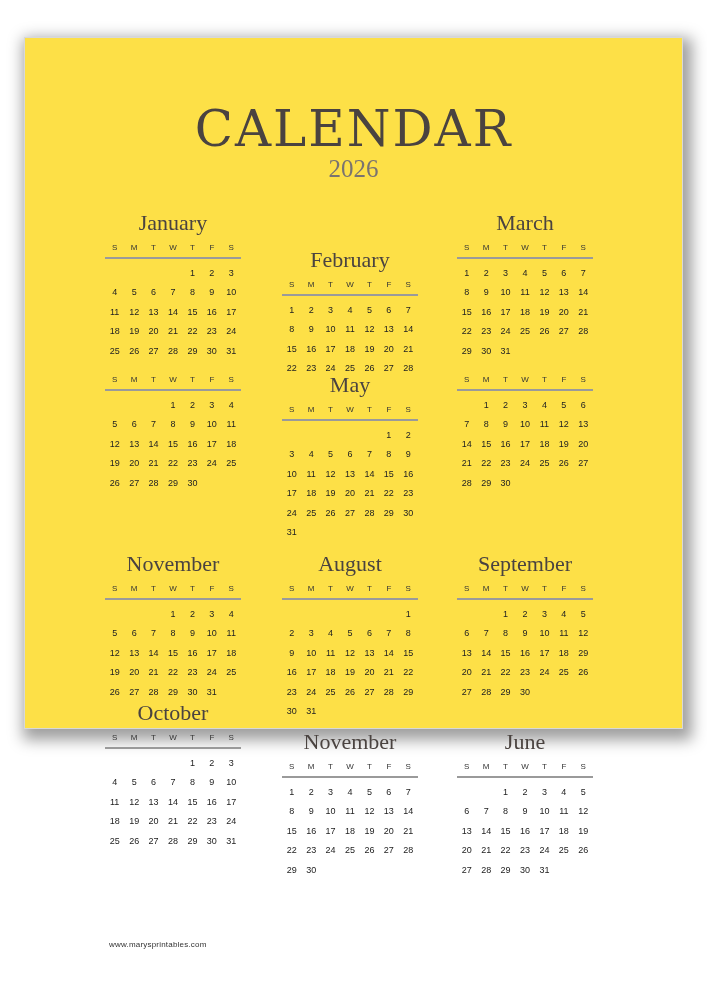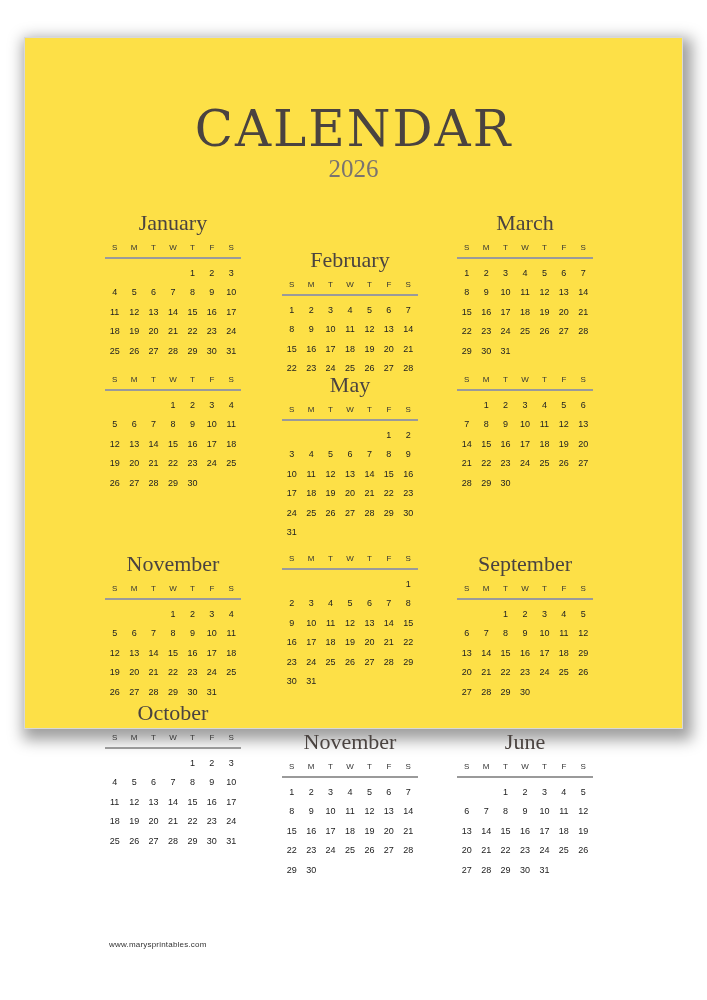--- a/index.html
+++ b/index.html
@@ -499,20 +499,21 @@
             <div class="day">27</div>
             <div class="day">28</div>
             <div class="day">29</div>
             <div class="day">30</div>
             <div class="day">31</div>
             <div class="day"></div>
           </div>
         </div>
       </div>
       <div class="month" style="left: 177px; top: 341px;">
+        <div class="month-name">August</div>
         <div class="dow-row">
           <div class="dow">S</div>
           <div class="dow">M</div>
           <div class="dow">T</div>
           <div class="dow">W</div>
           <div class="dow">T</div>
           <div class="dow">F</div>
           <div class="dow">S</div>
         </div>
         <div class="weeks">

